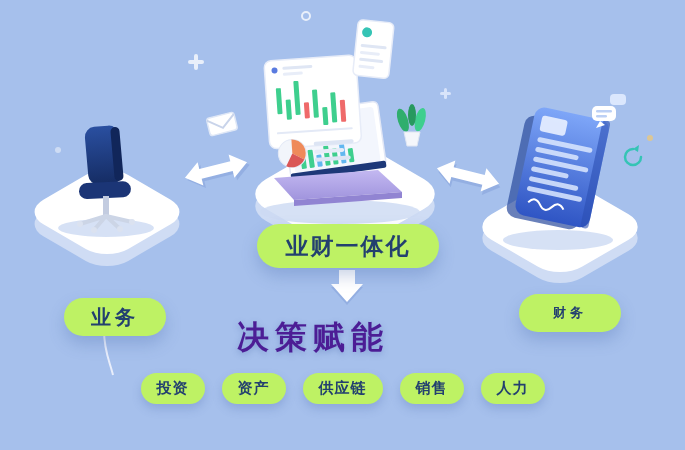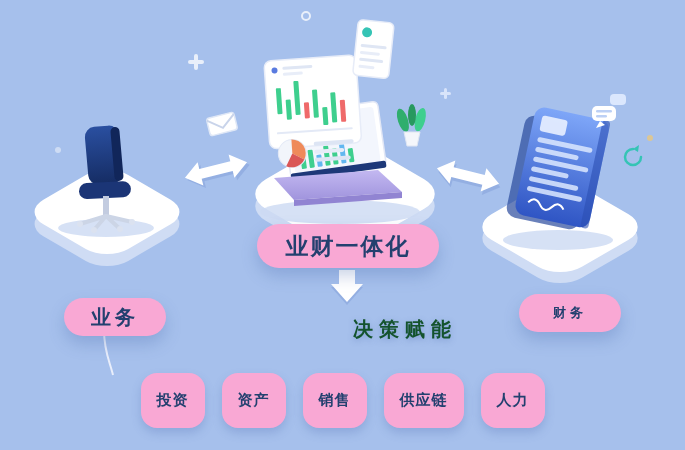--- a/index.html
+++ b/index.html
@@ -1,36 +1,36 @@
 <!DOCTYPE html>
 <html><head>
 <meta charset="utf-8">
 <style>
   html,body{margin:0;padding:0;}
   body{font-family:"Liberation Sans","DejaVu Sans",sans-serif;}
   .scene{position:relative;width:685px;height:450px;background:#a6c0ec;overflow:hidden;}
   .scene svg{position:absolute;left:0;top:0;z-index:1;}
   .overlay{position:absolute;z-index:2;}
   .pill{
-    position:absolute;z-index:2;background:#f9a8d4;color:#23406f;font-weight:bold;
+    position:absolute;z-index:2;background:#bef264;color:#23406f;font-weight:bold;
     display:flex;align-items:center;justify-content:center;border-radius:999px;
     box-shadow:0 8px 16px rgba(70,100,170,.28);white-space:nowrap;
   }
   #pill-center{left:257px;top:224px;width:182px;height:44px;font-size:23px;letter-spacing:2px;}
   #pill-left{left:64px;top:298px;width:102px;height:38px;font-size:20px;letter-spacing:4px;}
   #pill-right{left:519px;top:294px;width:102px;height:38px;font-size:13px;letter-spacing:4px;}
   #headline{
-    left:237px;top:316px;width:220px;text-align:right;color:#14532d;font-weight:bold;
-    font-size:20px;letter-spacing:6px;text-shadow:0 2px 6px rgba(60,90,160,.35);
+    left:237px;top:316px;width:220px;text-align:left;color:#4c1d95;font-weight:bold;
+    font-size:32px;letter-spacing:6px;text-shadow:0 2px 6px rgba(60,90,160,.35);
   }
   #modules{
     left:50%;top:373px;transform:translateX(-50%);display:flex;gap:17px;z-index:2;position:absolute;
   }
   .module-pill{
-    position:static;height:31px;padding:12px 16px;font-size:15px;border-radius:16px;letter-spacing:1px;
+    position:static;height:31px;padding:0 16px;font-size:15px;border-radius:16px;letter-spacing:1px;
     box-shadow:0 5px 10px rgba(70,100,170,.25);
   }
 </style>
 </head>
 <body>
 
 <div class="scene">
 
   <svg width="685" height="450" viewBox="0 0 685 450">
     <defs>
@@ -215,23 +215,23 @@
   <div class="overlay" id="headline">决策赋能</div>
 
   <div id="modules">
     <div class="pill module-pill">
       <span>投资</span>
     </div>
     <div class="pill module-pill">
       <span>资产</span>
     </div>
     <div class="pill module-pill">
+      <span>供应链</span>
+    </div>
+    <div class="pill module-pill">
       <span>销售</span>
     </div>
     <div class="pill module-pill">
-      <span>供应链</span>
-    </div>
-    <div class="pill module-pill">
       <span>人力</span>
     </div>
   </div>
 
 </div>
 
 </body></html>

